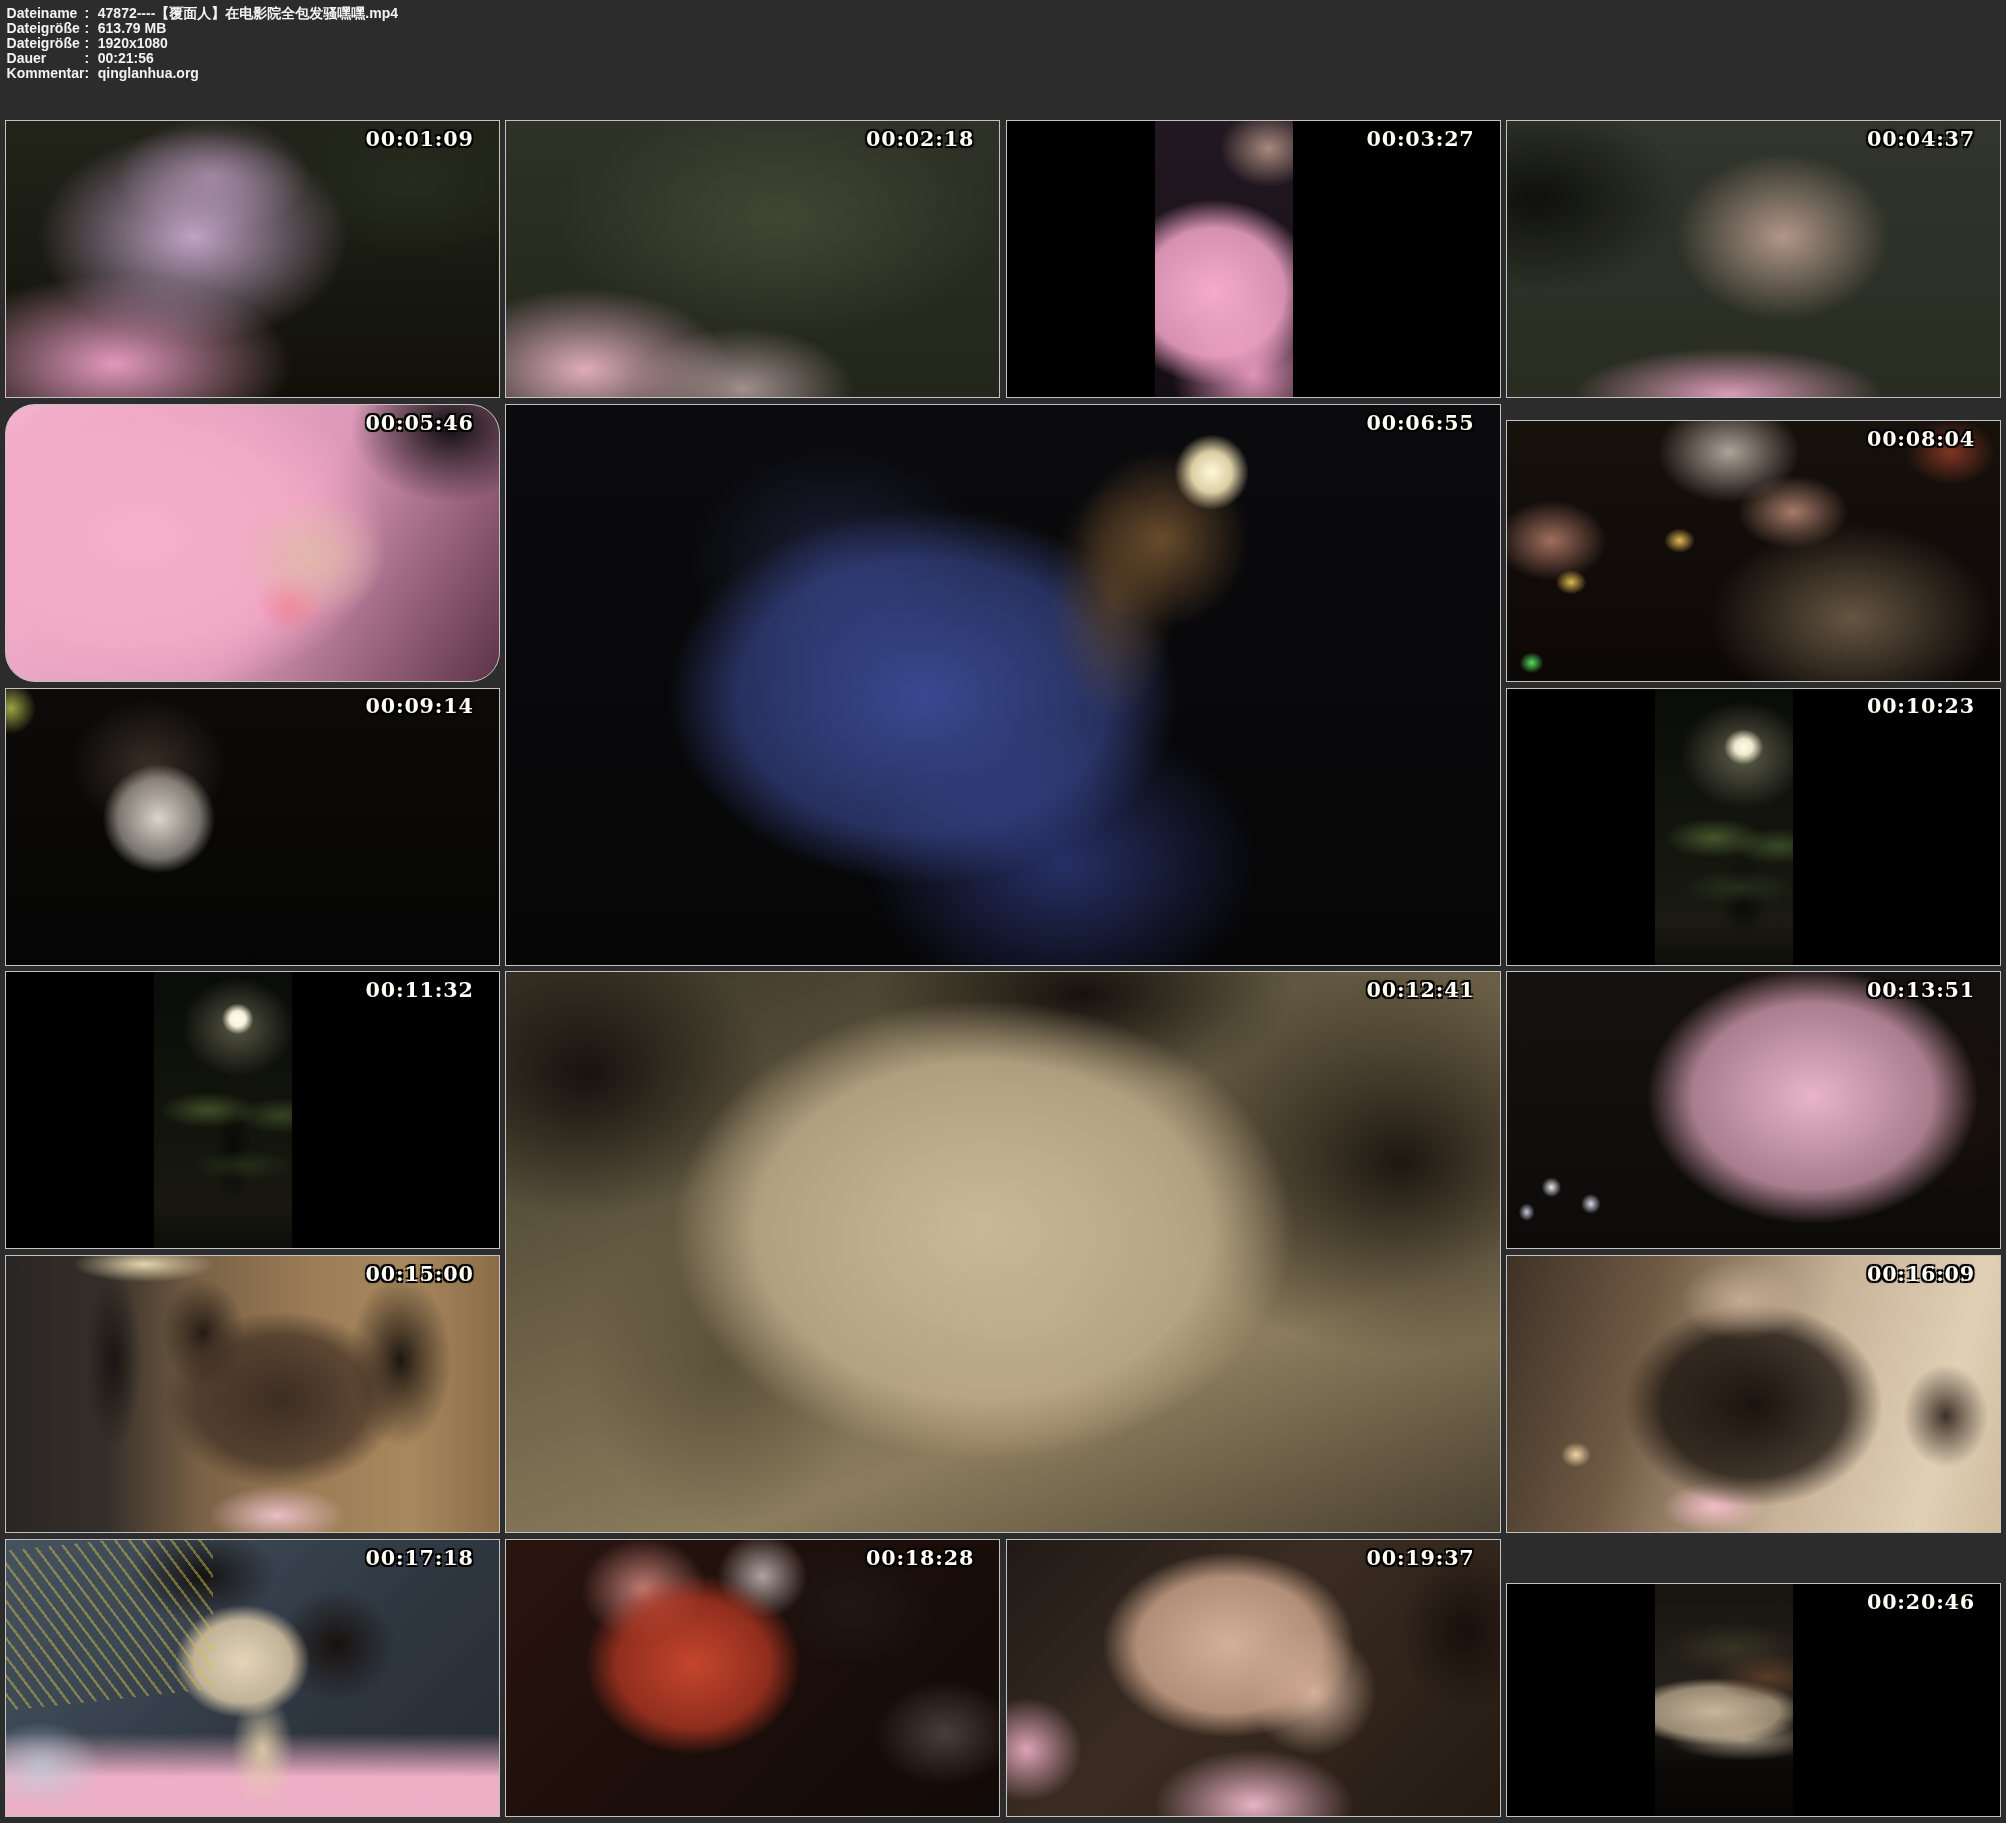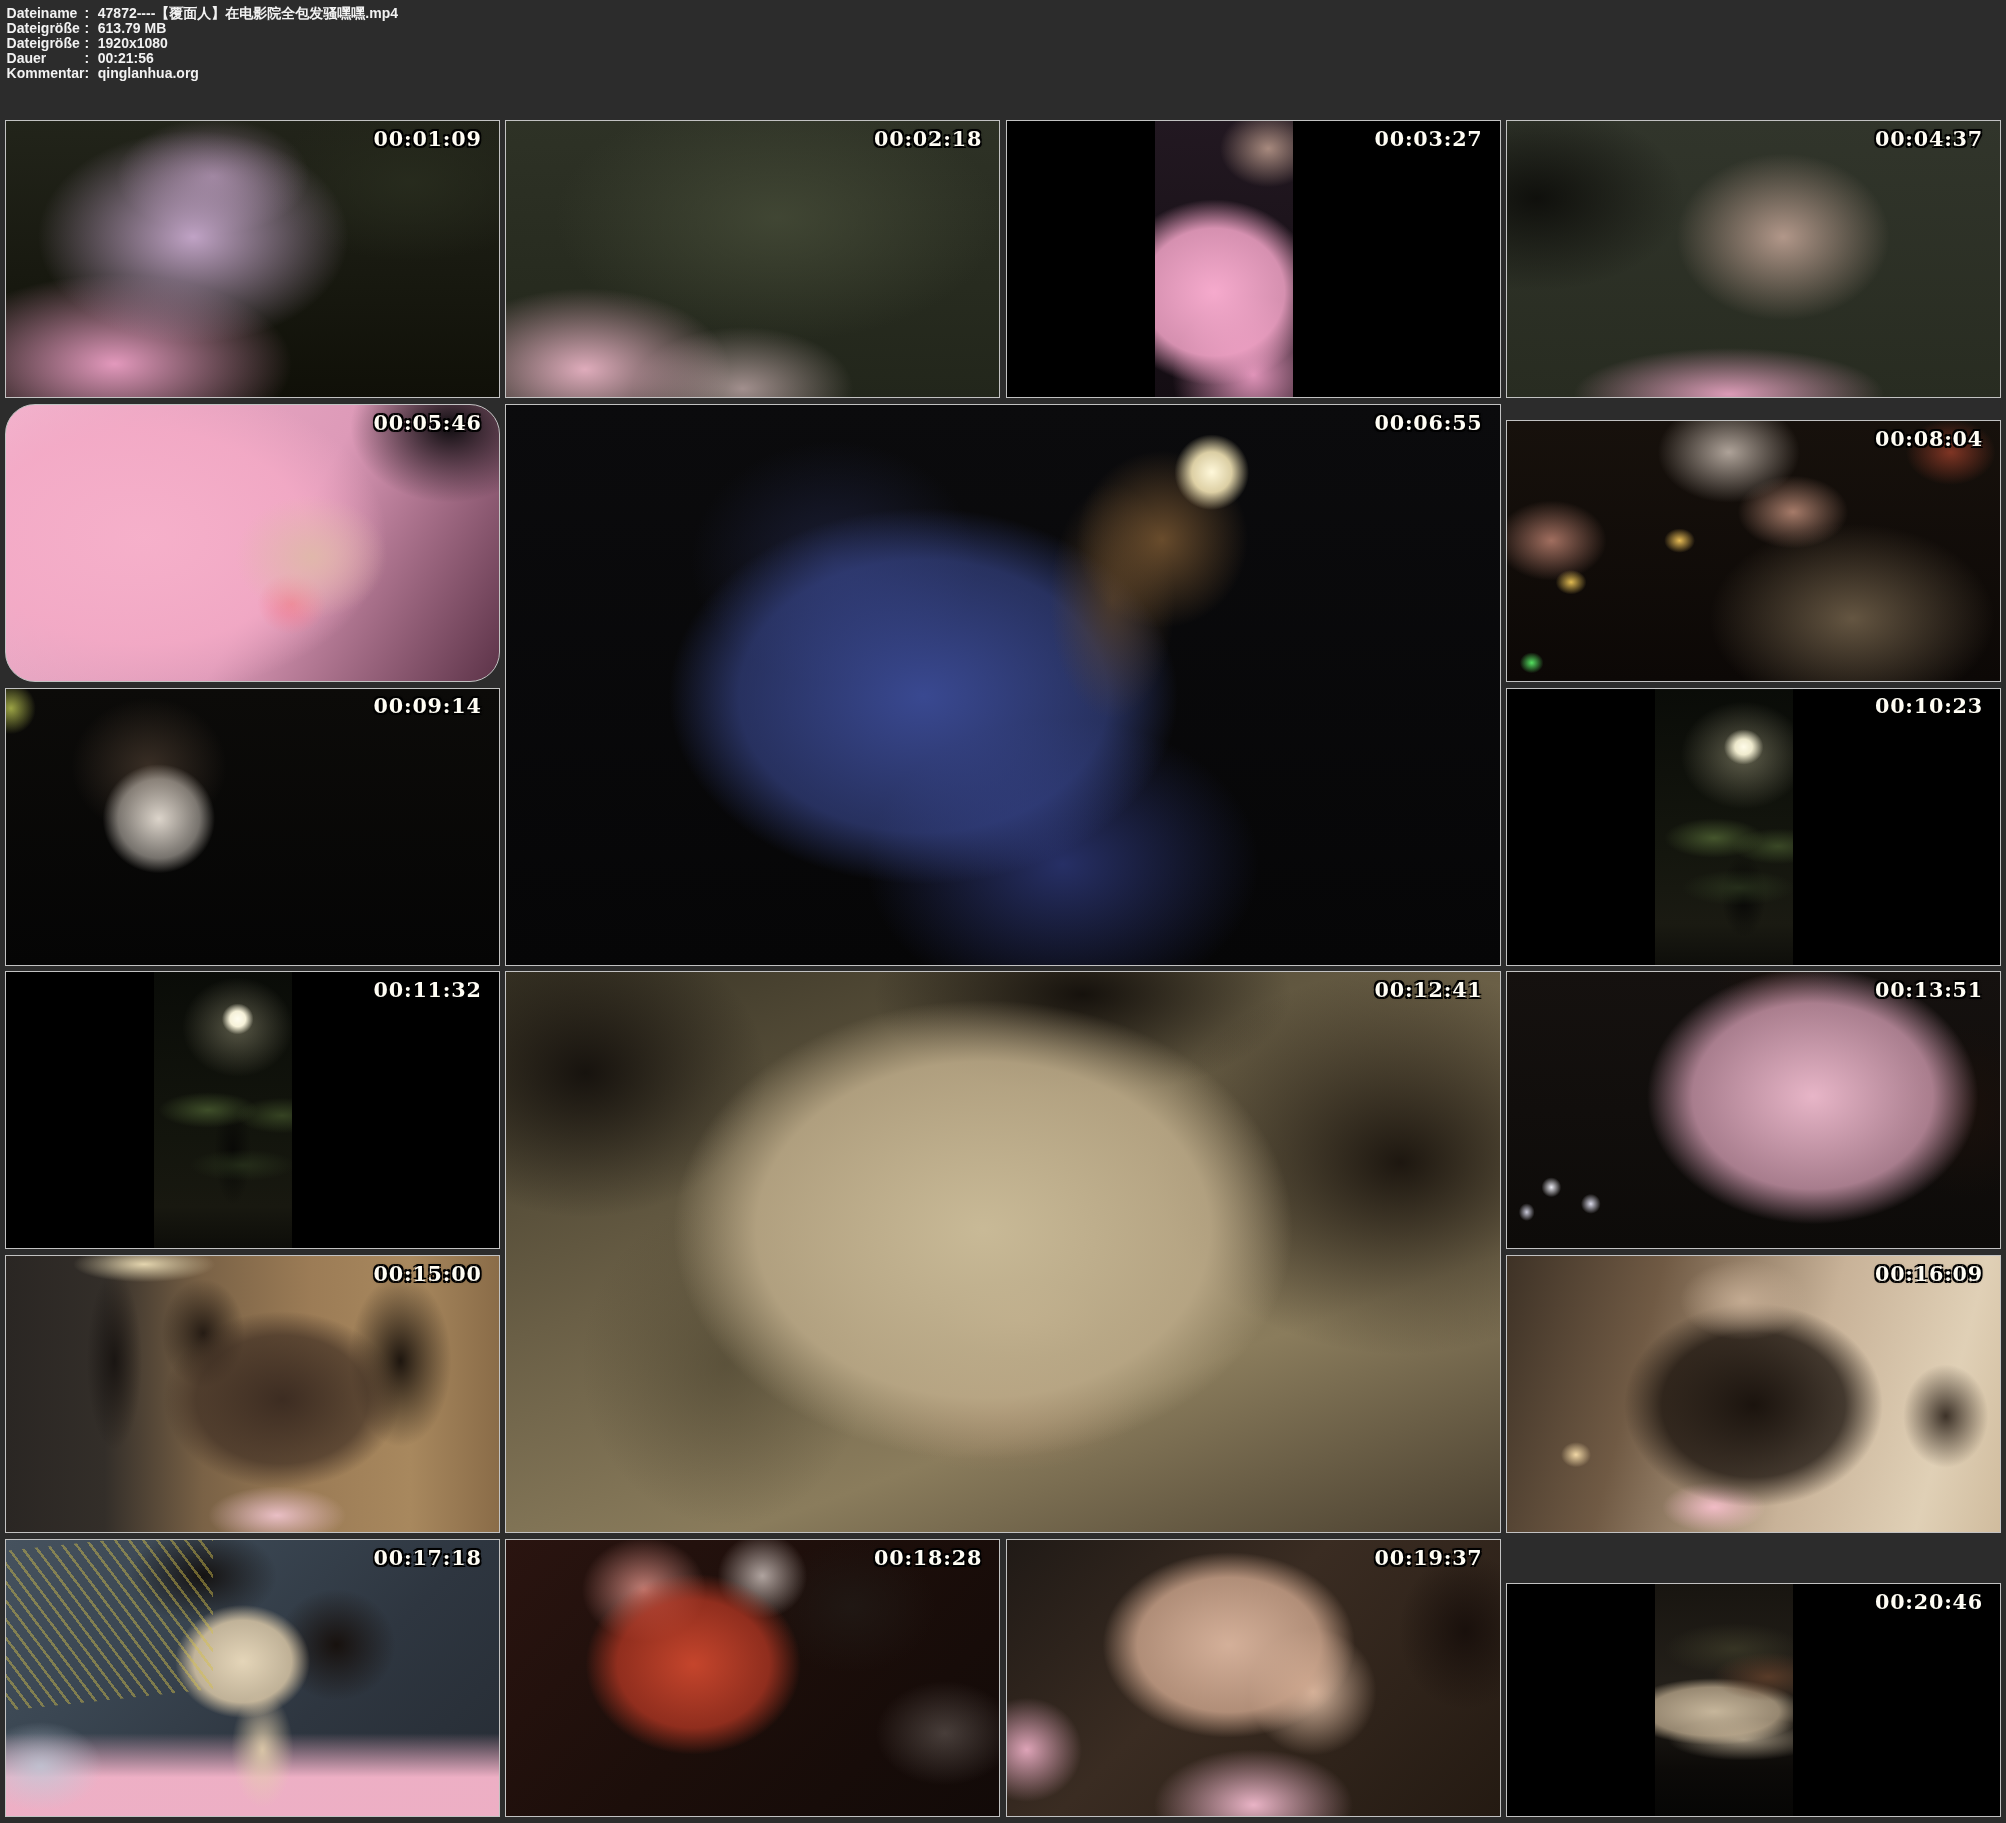--- a/index.html
+++ b/index.html
@@ -39,21 +39,21 @@
     padding:0 5px 6.6px 5px;
   }
   .thumb{
     position:relative;
     border:1.7px solid #c2c2c2;
     background-color:#0a0a0a;
     overflow:hidden;
   }
   .ts{
     position:absolute;
-    top:5.8px;right:17px;
+    top:5.8px;right:25px;
     z-index:3;
     font-family:"DejaVu Serif", serif;
     font-weight:bold;
     font-size:20.7px;
     letter-spacing:0.8px;
     color:#fffdf4;
     text-shadow:
       -1.7px -1.7px 0 #000, 1.7px -1.7px 0 #000,
       -1.7px 1.7px 0 #000, 1.7px 1.7px 0 #000,
       0 0 3.3px #000;

